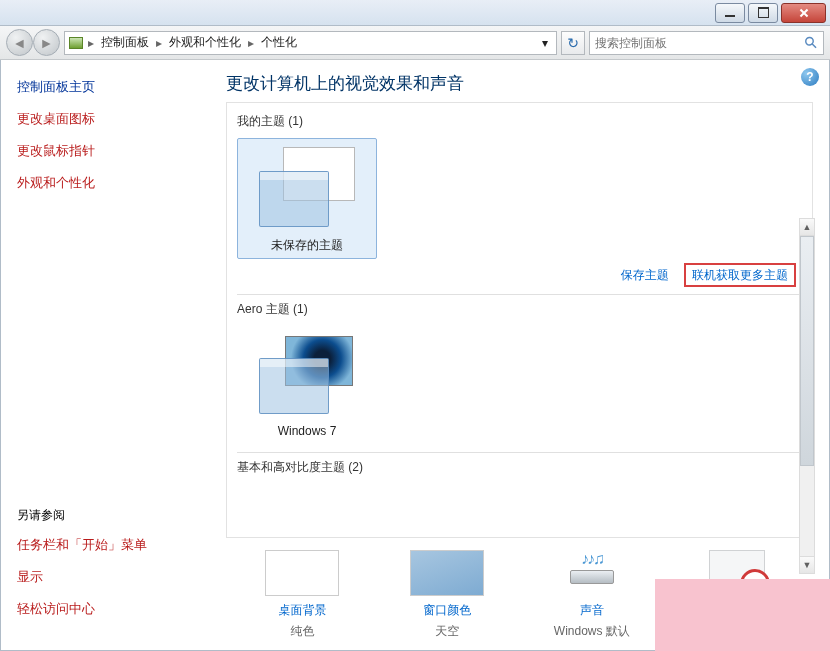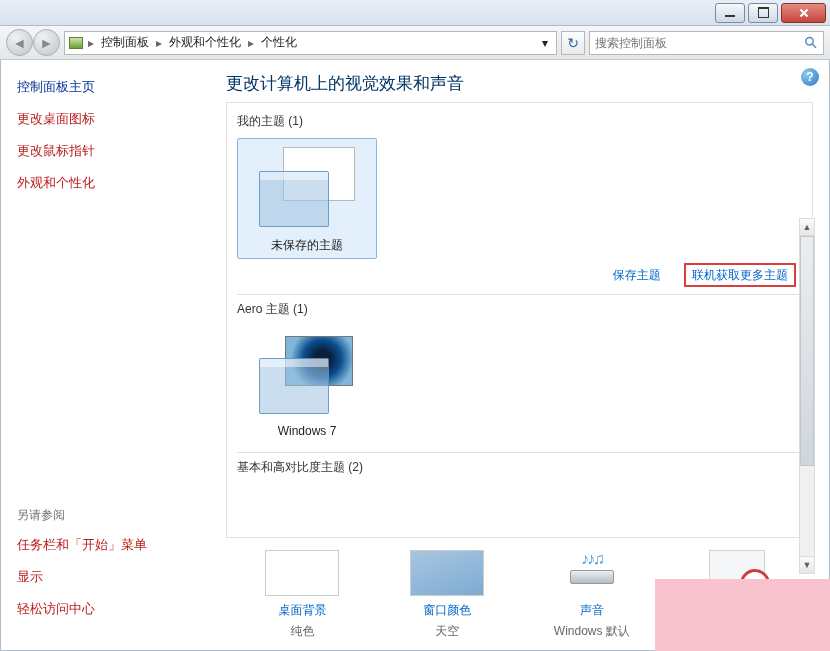--- a/index.html
+++ b/index.html
@@ -30,42 +30,42 @@
 .searchbox { width: 235px; height: 24px; border: 1px solid #b3b8bd; background: #fff; display: flex; align-items: center; padding: 0 5px; position: relative; }
 .searchbox input { border: none; outline: none; flex: 1; font-size: 12px; color: #404040; background: transparent; }
 .search-icon { color: #5a8bc0; position: absolute; right: 6px; transform: rotate(-45deg); }
 
 
 .body-wrap { display: flex; height: calc(651px - 26px - 34px); background: #fff; border: 1px solid #b0bcc8; border-top: none; }
 .sidebar { width: 213px; padding: 18px 16px; display: flex; flex-direction: column; }
 .sb-title { color: #003399; font-size: 13px; margin-bottom: 14px; }
 .sb-link { color: #b91c1c; font-size: 13px; margin-bottom: 14px; cursor: pointer; }
 .sb-spacer { flex: 1; }
-.sb-footer-title { color: #737373; font-size: 12px; margin-bottom: 12px; }
+.sb-footer-title { color: #000000; font-size: 12px; margin-bottom: 12px; }
 
 .main { flex: 1; padding: 12px 16px 10px 12px; position: relative; display: flex; flex-direction: column; }
 .help-icon { position: absolute; top: 8px; right: 10px; width: 18px; height: 18px; border-radius: 50%; background: radial-gradient(circle at 30% 30%, #8ec8ef, #2d7bc0); color: #fff; font-size: 12px; font-weight: bold; display: flex; align-items: center; justify-content: center; }
 .main-title { color: #003366; font-size: 17px; margin-bottom: 7px; }
 .main-sub { color: #222; font-size: 12px; margin-bottom: 10px; }
 
 .themes-box { border: 1px solid #e2e2e2; padding: 4px 10px; flex: 1; overflow: hidden; position: relative; }
 .section-label { color: #333; font-size: 12px; margin: 6px 0 8px 0; }
 .theme-row { display: flex; }
 .theme-item { width: 140px; text-align: center; font-size: 12px; color: #222; }
 .theme-thumb { width: 104px; height: 88px; margin: 0 auto 6px; position: relative; }
 .selected .theme-thumb { }
 .selected { background: #e3effa; border: 1px solid #8db4dd; padding: 4px 2px 4px; border-radius: 2px; }
 .thumb-back { position: absolute; right: 4px; top: 4px; width: 72px; height: 54px; background: #fff; border: 1px solid #b8b8b8; }
 .thumb-front { position: absolute; left: 4px; bottom: 4px; width: 70px; height: 56px; background: rgba(160,195,225,0.55); border: 1px solid rgba(90,140,190,0.8); border-radius: 2px; }
 .thumb-front-hdr { height: 8px; background: rgba(255,255,255,0.5); }
 .thumb-img { position: absolute; right: 6px; top: 6px; width: 68px; height: 50px; background: radial-gradient(circle at 55% 45%, #0b1f3a 18%, #0c4d8e 42%, #7fb6d9 70%); border: 1px solid #777; }
 
 .links-row { text-align: right; font-size: 12px; margin: 8px 6px 6px 0; }
 .link { color: #0066cc; cursor: pointer; }
-.link-box { border: 2px solid #d84040; padding: 3px 6px; margin-left: 20px; text-align: center; }
+.link-box { border: 2px solid #d84040; padding: 3px 6px; margin-left: 12px; text-align: center; }
 
 .scrollbar { position: absolute; right: 14px; top: 158px; width: 16px; height: 356px; background: #f0f0f0; border: 1px solid #dcdcdc; display: flex; flex-direction: column; align-items: center; }
 .sb-btn { width: 100%; height: 17px; background: linear-gradient(#fafafa,#e6e6e6); border-bottom: 1px solid #dcdcdc; color: #606060; font-size: 9px; display: flex; align-items: center; justify-content: center; }
 .sb-btn.bot { border-top: 1px solid #dcdcdc; border-bottom: none; }
 .sb-thumb { width: 100%; height: 230px; background: linear-gradient(#eaeef2,#cfd6dc); border: 1px solid #c0c6cc; }
 .sb-track { flex: 1; }
 
 
 .bottom-tiles { display: flex; justify-content: space-around; margin-top: 12px; padding: 0 4px; }
 .tile { text-align: center; width: 130px; font-size: 12px; }

